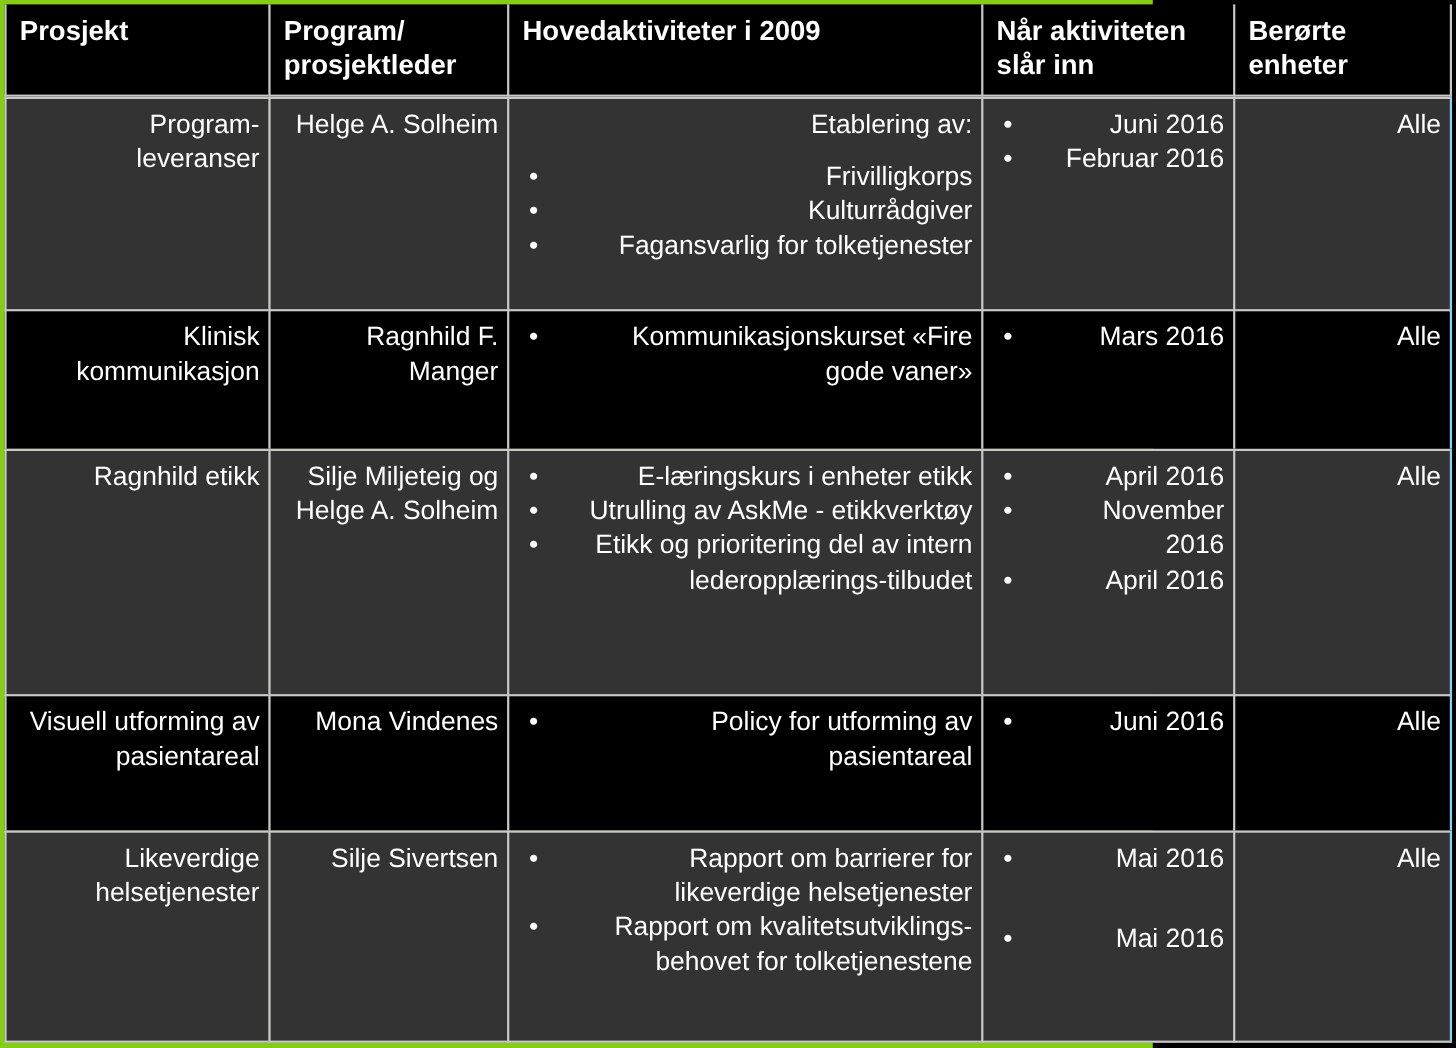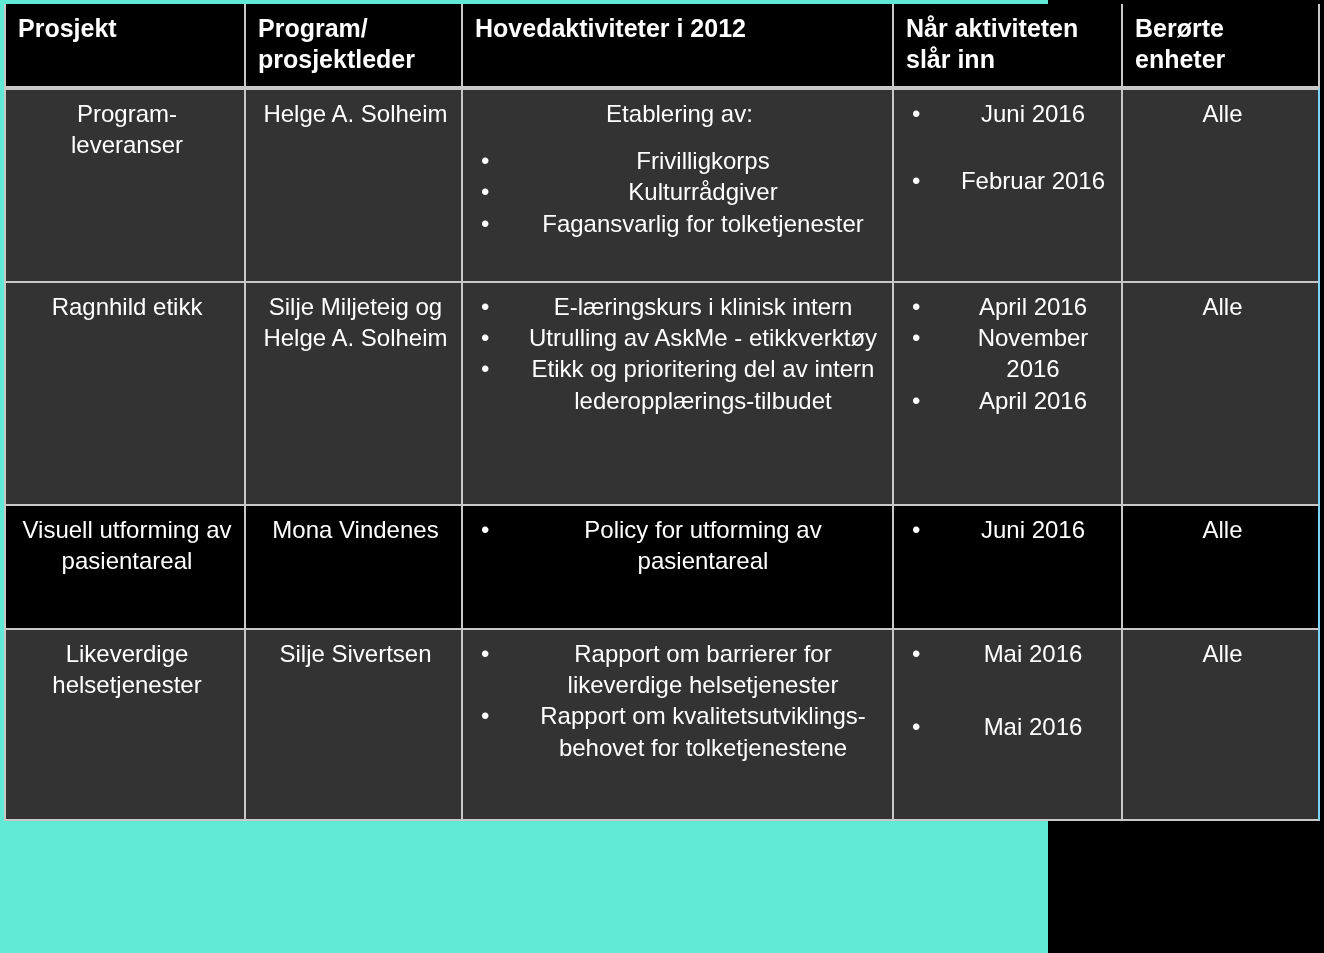--- a/index.html
+++ b/index.html
@@ -10,21 +10,21 @@
   body {
     width: 1324px;
     height: 953px;
     overflow: hidden;
     font-family: "Liberation Sans", sans-serif;
   }
 
   #table-wrap {
     width: 1048px;
     height: 953px;
-    background: #5eead4;
+    background: #84cc16;
     box-sizing: border-box;
     padding: 4px 4px 8px 4px;
   }
 
   table.project-table {
     width: 1316px;
     border-collapse: separate;
     border-spacing: 0;
     table-layout: fixed;
   }
@@ -54,21 +54,21 @@
   }
   thead tr.header-row th:last-child {
     border-right: 2px solid #c8c8c8;
   }
 
   
   tbody td {
     color: #ffffff;
     font-size: 24px;
     line-height: 1.30;
-    text-align: center;
+    text-align: right;
     vertical-align: top;
     padding: 8px 8px 10px 12px;
     border-left: 2px solid #c8c8c8;
     box-sizing: border-box;
   }
   tbody td:last-child {
     border-right: 2px solid #7dd3fc;
   }
 
   tbody tr.row-shade td { background: #333333; }
@@ -108,21 +108,21 @@
   }
   ul.bullets > li::before {
     content: "\2022";
     position: absolute;
     left: 6px;
     top: 0;
     font-size: 24px;
     line-height: 1.30;
     color: #ffffff;
   }
-  ul.bullets.gapped > li + li { margin-top: 36px; }
+  ul.bullets.gapped > li + li { }
   ul.bullets.gapped2 > li + li { margin-top: 42px; }
 
   
   .lead-text + ul.bullets { margin-top: 16px; }
 </style>
 </head>
 <body>
 
 <div id="table-wrap">
   <table class="project-table">
@@ -137,21 +137,21 @@
     <thead>
       <tr class="header-row">
         <th>
           <span class="cell-text">Prosjekt</span>
         </th>
         <th>
           <span class="cell-text">Program/
 prosjektleder</span>
         </th>
         <th>
-          <span class="cell-text">Hovedaktiviteter i 2012</span>
+          <span class="cell-text">Hovedaktiviteter i 2009</span>
         </th>
         <th>
           <span class="cell-text">Når aktiviteten slår inn</span>
         </th>
         <th>
           <span class="cell-text">Berørte enheter</span>
         </th>
       </tr>
     </thead>
 
@@ -177,31 +177,52 @@
           <ul class="bullets gapped">
             <li>Juni 2016</li>
             <li>Februar 2016</li>
           </ul>
         </td>
         <td>
           <span class="cell-text">Alle</span>
         </td>
       </tr>
 
+      <tr class="row-dark r2">
+        <td>
+          <span class="cell-text">Klinisk kommunikasjon</span>
+        </td>
+        <td>
+          <span class="cell-text">Ragnhild F. Manger</span>
+        </td>
+        <td>
+          <ul class="bullets">
+            <li>Kommunikasjonskurset «Fire gode vaner»</li>
+          </ul>
+        </td>
+        <td>
+          <ul class="bullets">
+            <li>Mars 2016</li>
+          </ul>
+        </td>
+        <td>
+          <span class="cell-text">Alle</span>
+        </td>
+      </tr>
 
       <tr class="row-shade r3">
         <td>
           <span class="cell-text">Ragnhild etikk</span>
         </td>
         <td>
           <span class="cell-text">Silje Miljeteig og Helge A. Solheim</span>
         </td>
         <td>
           <ul class="bullets">
-            <li>E-læringskurs i klinisk intern</li>
+            <li>E-læringskurs i enheter etikk</li>
             <li>Utrulling av AskMe - etikkverktøy</li>
             <li>Etikk og prioritering del av intern lederopplærings-tilbudet</li>
           </ul>
         </td>
         <td>
           <ul class="bullets">
             <li>April 2016</li>
             <li>November 2016</li>
             <li>April 2016</li>
           </ul>

